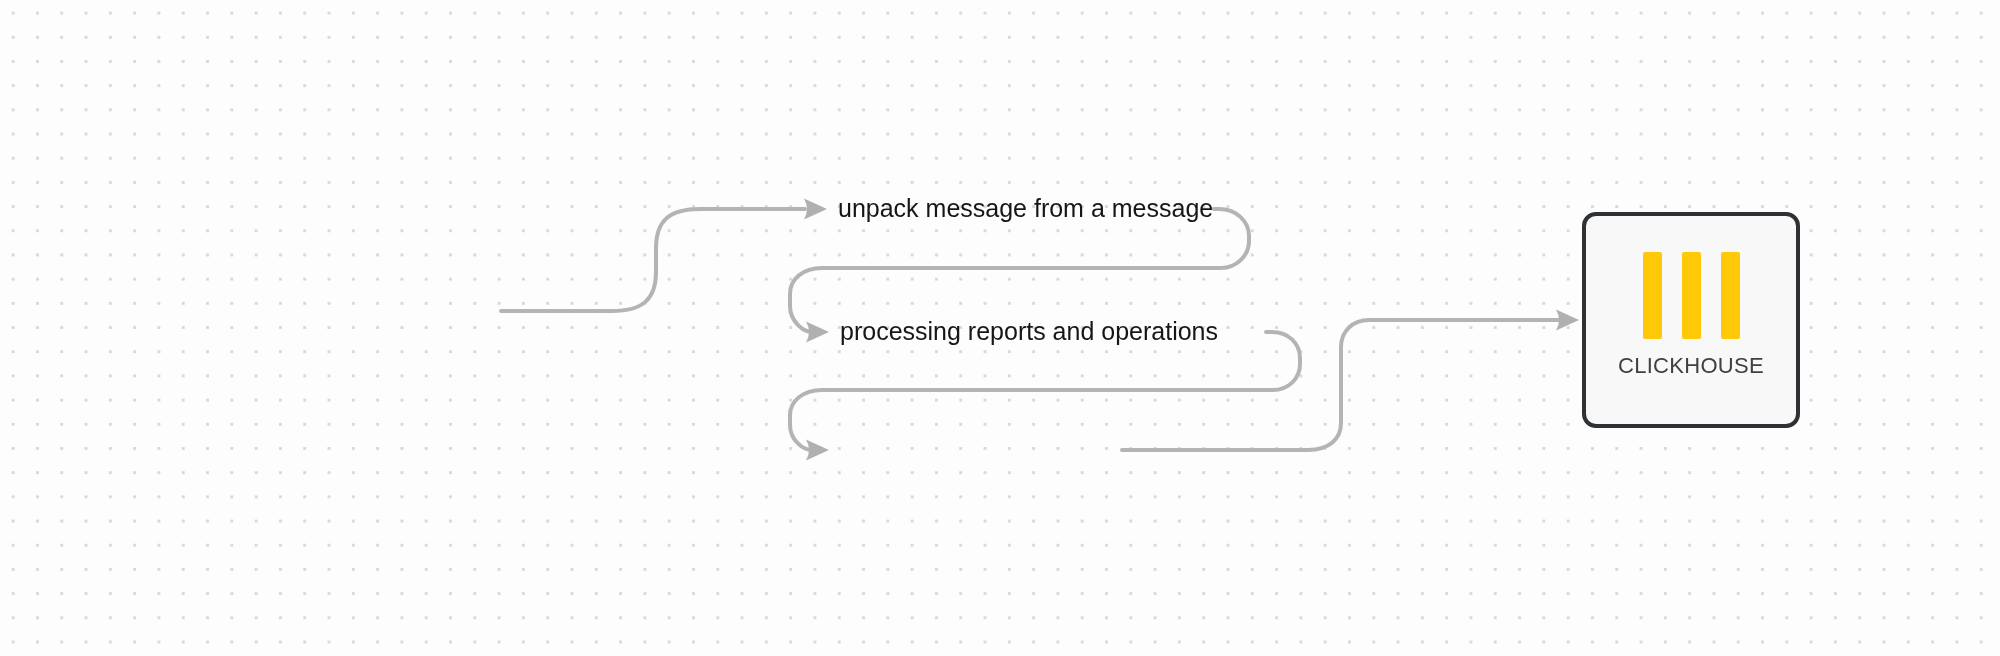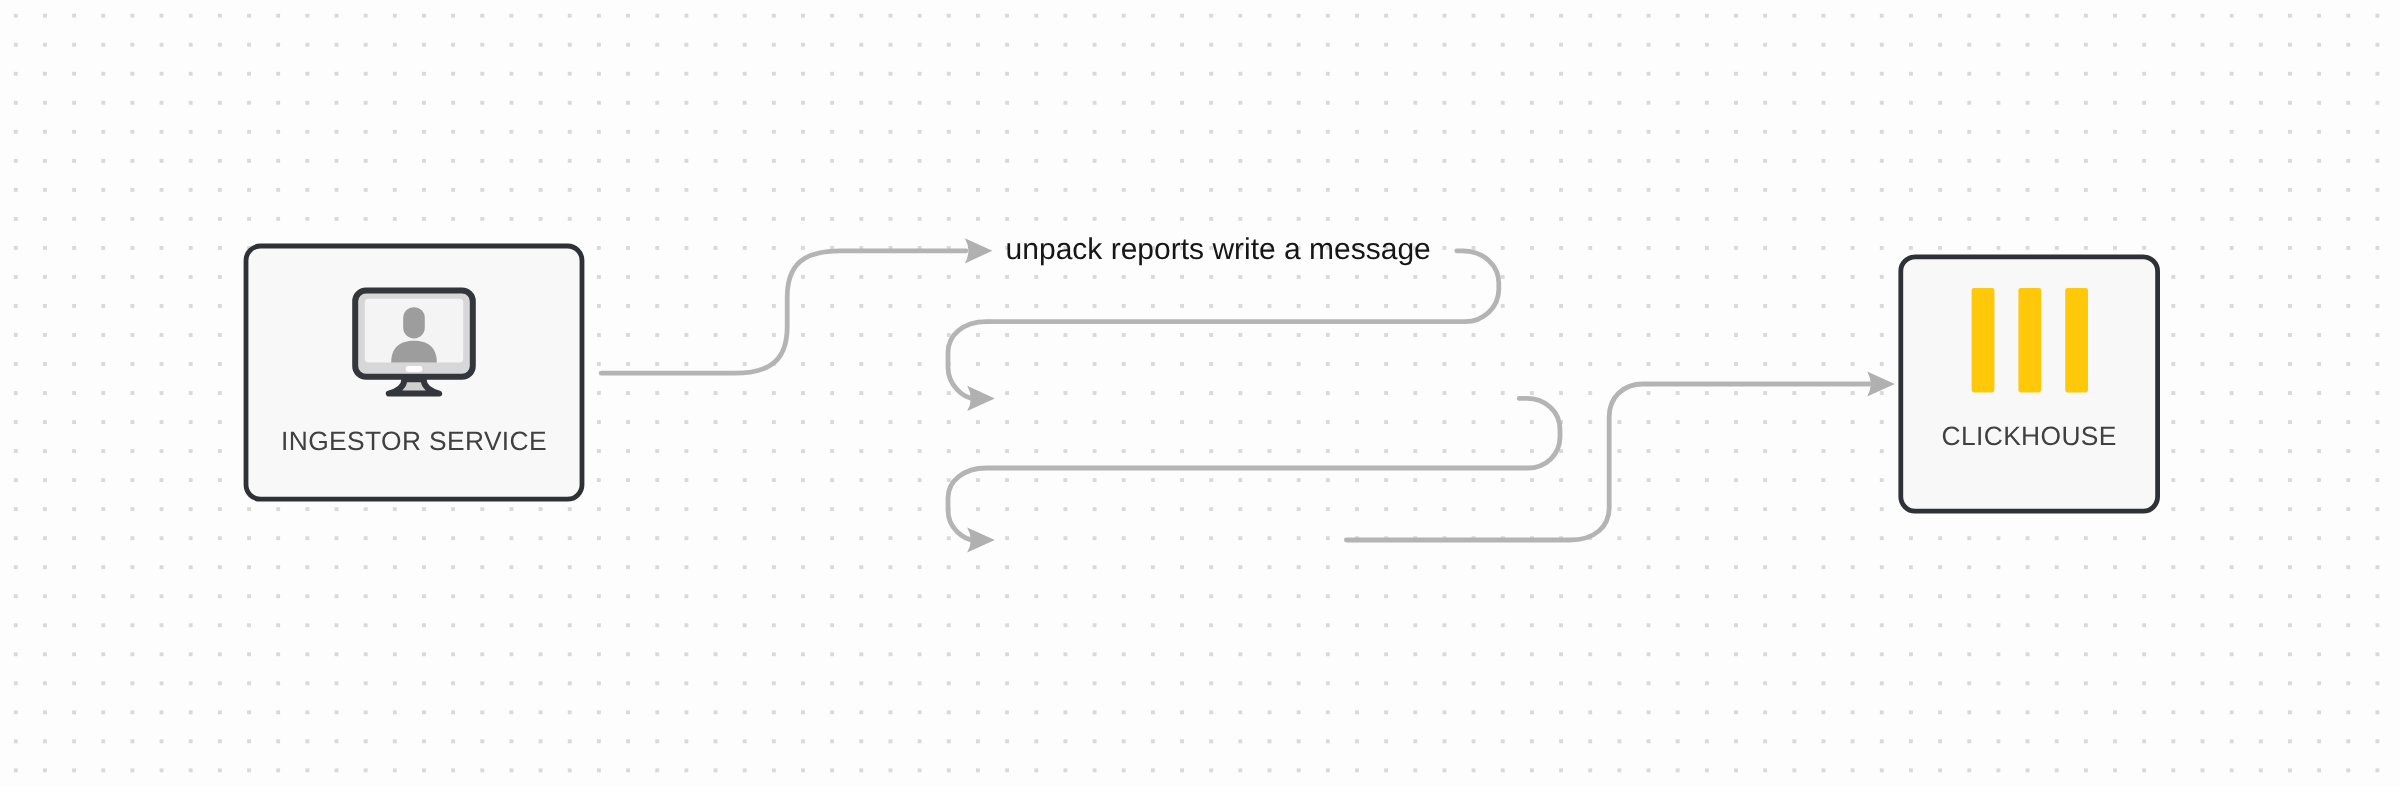--- a/index.html
+++ b/index.html
@@ -37,22 +37,22 @@
   .node-ingestor {
     left: 203px; top: 203px;
     width: 284px; height: 215px;
     padding-top: 32px;
     gap: 24px;
   }
 
   .node-clickhouse {
     left: 1582px; top: 212px;
     width: 218px; height: 216px;
-    padding-top: 24px;
-    gap: 26px;
+    padding-top: 36px;
+    gap: 16px;
   }
 
   .node-label {
     color: #404040;
     font-size: 22px;
     letter-spacing: 0.3px;
     white-space: nowrap;
     line-height: 1;
   }
 
@@ -94,43 +94,26 @@
       <path d="M 1122 450 L 1308 450 C 1329 450 1341 439 1341 423 L 1341 347 C 1341 331 1353 320 1369 320 L 1558 320"></path>
     </g>
     <g fill="#b0b0b0">
       <path transform="translate(804,209)" d="M 0 -10.5 L 23 0 L 0 10.5 Q 6 0 0 -10.5 Z"></path>
       <path transform="translate(806,332)" d="M 0 -10.5 L 23 0 L 0 10.5 Q 6 0 0 -10.5 Z"></path>
       <path transform="translate(806,450)" d="M 0 -10.5 L 23 0 L 0 10.5 Q 6 0 0 -10.5 Z"></path>
       <path transform="translate(1556,320)" d="M 0 -10.5 L 23 0 L 0 10.5 Q 6 0 0 -10.5 Z"></path>
     </g>
   </svg>
 
-  <div class="node node-ingestor">
-    <svg width="104" height="94" viewBox="0 0 104 94" xmlns="http://www.w3.org/2000/svg">
-
-      <rect x="3" y="3" width="98" height="72" rx="9" fill="#d7d7d7" stroke="#33363a" stroke-width="5"></rect>
-
-      <rect x="11" y="10" width="82" height="53" rx="3" fill="#f4f4f4"></rect>
-
-      <g fill="#9d9d9d">
-        <rect x="43" y="17" width="18" height="26" rx="9"></rect>
-        <path d="M 33 63 C 33 50 41 45 52 45 C 63 45 71 50 71 63 Z"></path>
-      </g>
-
-      <rect x="45" y="66" width="14" height="5" rx="2.5" fill="#ffffff"></rect>
-
-      <path d="M 44 77 C 44 84 38 87 31 89 L 73 89 C 66 87 60 84 60 77 Z" fill="#cfcfcf" stroke="#33363a" stroke-width="5" stroke-linejoin="round"></path>
-    </svg>
-    <div class="node-label">INGESTOR SERVICE</div>
-  </div>
 
   <div class="node node-clickhouse">
     <div class="ch-bars">
       <div class="ch-bar"></div>
       <div class="ch-bar"></div>
       <div class="ch-bar"></div>
     </div>
     <div class="node-label">CLICKHOUSE</div>
   </div>
 
-  <div class="step-label step-1">unpack reports write a message</div>
+  <div class="step-label step-1">unpack message from a message</div>
+  <div class="step-label step-2">processing reports and operations</div>
 
 </div>
 
 </body></html>

